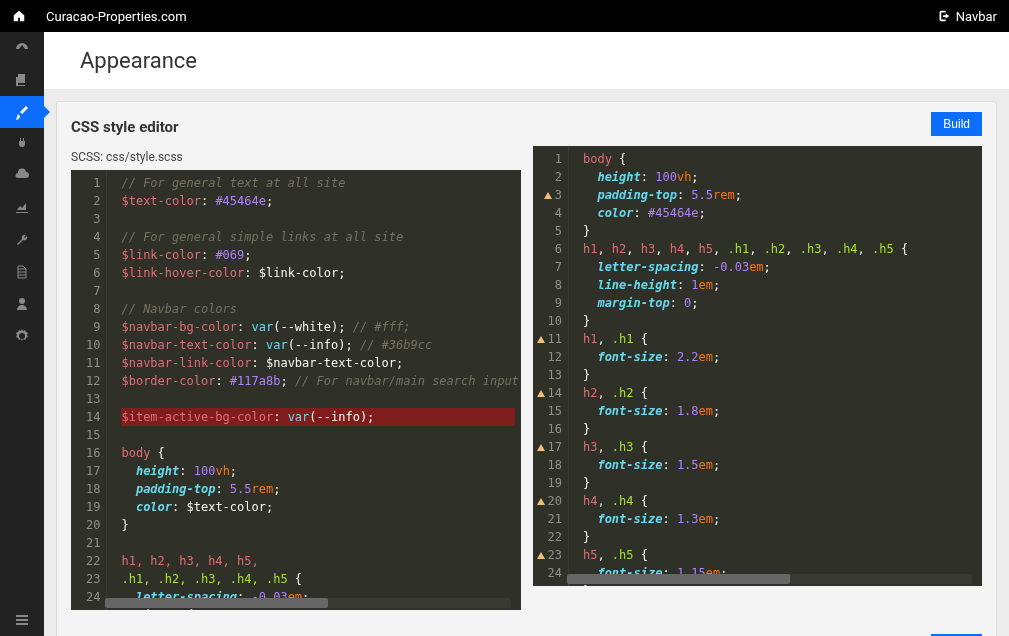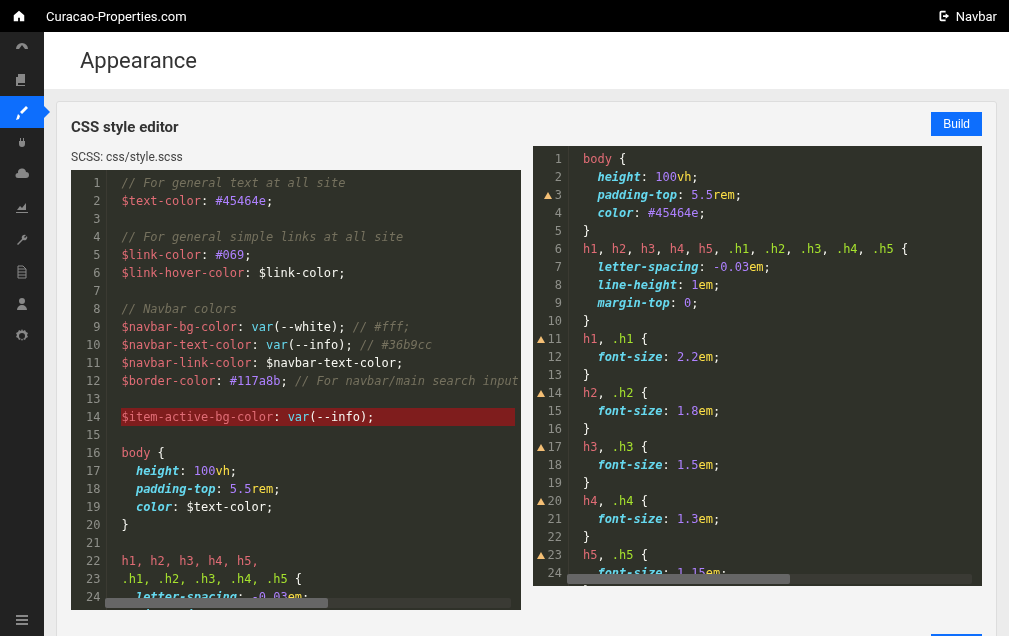--- a/index.html
+++ b/index.html
@@ -31,21 +31,21 @@
 .warn { width:0; height:0; border-left:4px solid transparent; border-right:4px solid transparent; border-bottom:7px solid #f4bf75; }
 .code { padding:4px 6px; color:#f8f8f2; white-space:pre; flex:1; overflow-x:auto;margin-left:8px; }
 .code-line { height:18px; }
 .code-line.hl { background:#7f1d1d; }
 .c-comment { color:#75715e; font-style:italic; }
 .c-var { color:#f8f8f2; }
 .c-tag { color:#e06c75; }
 .c-sel { color:#a6e22e; }
 .c-prop { color:#66d9ef; font-style:italic;font-weight:bold; }
 .c-num { color:#ae81ff; }
-.c-unit { color:#fde047; }
+.c-unit { color:#f97316; }
 .c-func { color:#66d9ef; }
 .panel-foot { display:flex; justify-content:flex-end; padding:10px 14px; }
 svg { display:block; }
 
 .hscroll { position:absolute; left:34px; right:10px; bottom:2px; height:10px; background:#3a3a34; border-radius:2px; }
 .hscroll-thumb { background:#666; height:100%; border-radius:2px; }
 </style>
 </head>
 <body>
 

